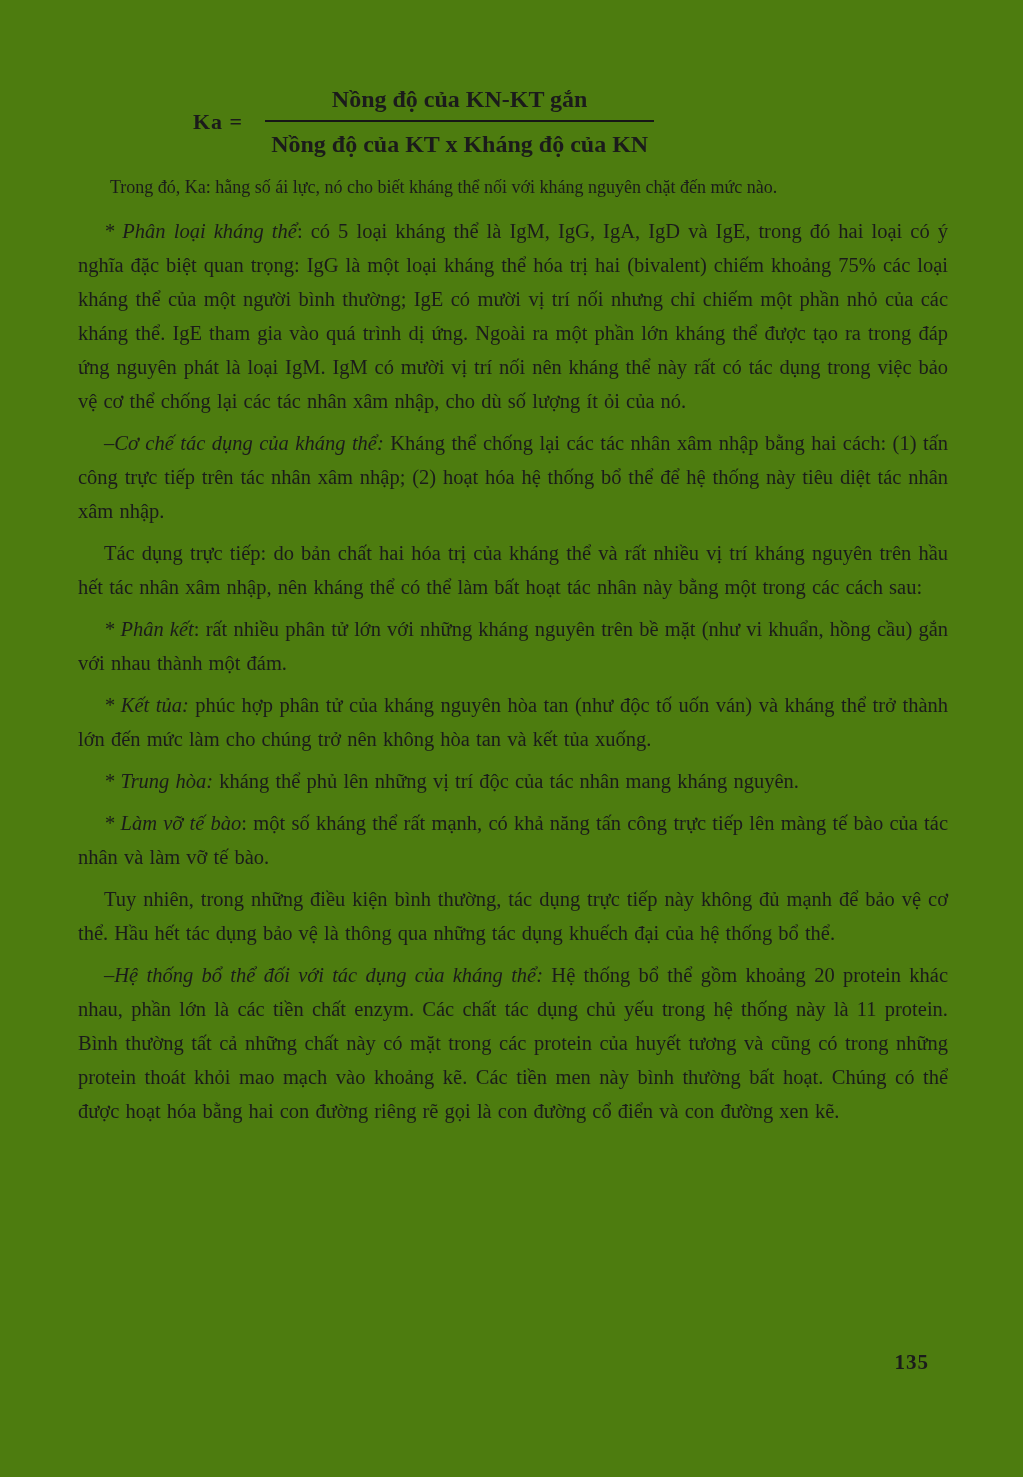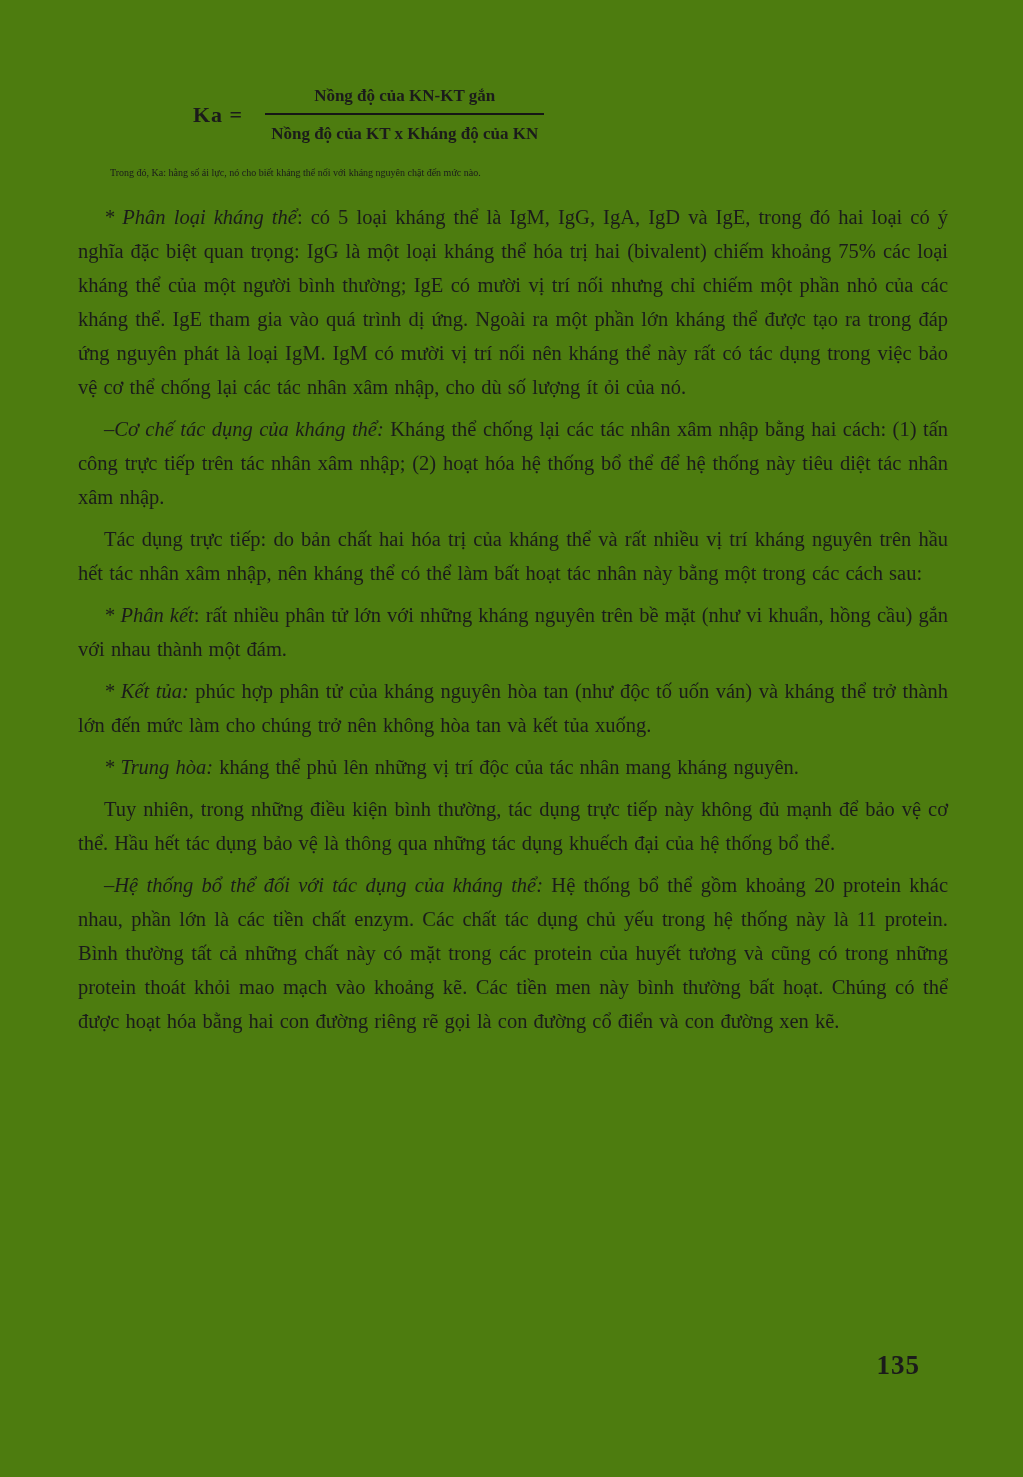--- a/index.html
+++ b/index.html
@@ -28,51 +28,51 @@
   }
   .formula-lhs {
     font-size:22px;
     font-weight:bold;
     letter-spacing:1px;
     margin-right:22px;
   }
   .frac {
     display:inline-block;
     text-align:center;
-    font-size:17px;
+    font-size:24px;
     font-weight:bold;
   }
   .frac-num { padding:0 30px 7px 30px; }
   .frac-den {
     border-top:2px solid #161616;
     padding:9px 6px 0 6px;
   }
   
   .note {
-    font-size:10px;
+    font-size:18px;
     line-height:22px;
     margin:16px 0 16px 0;
     text-indent:32px;
     white-space:nowrap;
   }
   
   p.body {
     font-size:20.5px;
     line-height:34px;
     text-align:justify;
     margin:8px 0 5px 0;
     text-indent:26px;
     word-spacing:1px;
   }
   .lead { font-style:italic; }
   .page-number {
     position:absolute;
     top:1350px;
-    right:103px;
-    font-size:27px;
+    right:94px;
+    font-size:21px;
     font-weight:bold;
     letter-spacing:1px;
   }
 </style>
 </head>
 <body>
 
 <div class="page">
   <div class="content">
 
@@ -91,20 +91,21 @@
     <p class="body"><span class="lead">–Cơ chế tác dụng của kháng thể:</span><span> Kháng thể chống lại các tác nhân xâm nhập bằng hai cách: (1) tấn công trực tiếp trên tác nhân xâm nhập; (2) hoạt hóa hệ thống bổ thể để hệ thống này tiêu diệt tác nhân xâm nhập.</span></p>
 
     <p class="body"><span class="lead"></span><span>Tác dụng trực tiếp: do bản chất hai hóa trị của kháng thể và rất nhiều vị trí kháng nguyên trên hầu hết tác nhân xâm nhập, nên kháng thể có thể làm bất hoạt tác nhân này bằng một trong các cách sau:</span></p>
 
     <p class="body"><span class="lead">* Phân kết</span><span>: rất nhiều phân tử lớn với những kháng nguyên trên bề mặt (như vi khuẩn, hồng cầu) gắn với nhau thành một đám.</span></p>
 
     <p class="body"><span class="lead">* Kết tủa:</span><span> phúc hợp phân tử của kháng nguyên hòa tan (như độc tố uốn ván) và kháng thể trở thành lớn đến mức làm cho chúng trở nên không hòa tan và kết tủa xuống.</span></p>
 
     <p class="body"><span class="lead">* Trung hòa:</span><span> kháng thể phủ lên những vị trí độc của tác nhân mang kháng nguyên.</span></p>
 
+    <p class="body"><span class="lead">* Làm vỡ tế bào</span><span>: một số kháng thể rất mạnh, có khả năng tấn công trực tiếp lên màng tế bào của tác nhân và làm vỡ tế bào.</span></p>
 
     <p class="body"><span class="lead"></span><span>Tuy nhiên, trong những điều kiện bình thường, tác dụng trực tiếp này không đủ mạnh để bảo vệ cơ thể. Hầu hết tác dụng bảo vệ là thông qua những tác dụng khuếch đại của hệ thống bổ thể.</span></p>
 
     <p class="body"><span class="lead">–Hệ thống bổ thể đối với tác dụng của kháng thể:</span><span> Hệ thống bổ thể gồm khoảng 20 protein khác nhau, phần lớn là các tiền chất enzym. Các chất tác dụng chủ yếu trong hệ thống này là 11 protein. Bình thường tất cả những chất này có mặt trong các protein của huyết tương và cũng có trong những protein thoát khỏi mao mạch vào khoảng kẽ. Các tiền men này bình thường bất hoạt. Chúng có thể được hoạt hóa bằng hai con đường riêng rẽ gọi là con đường cổ điển và con đường xen kẽ.</span></p>
 
 
   </div>
 
   <div class="page-number">135</div>
 </div>

